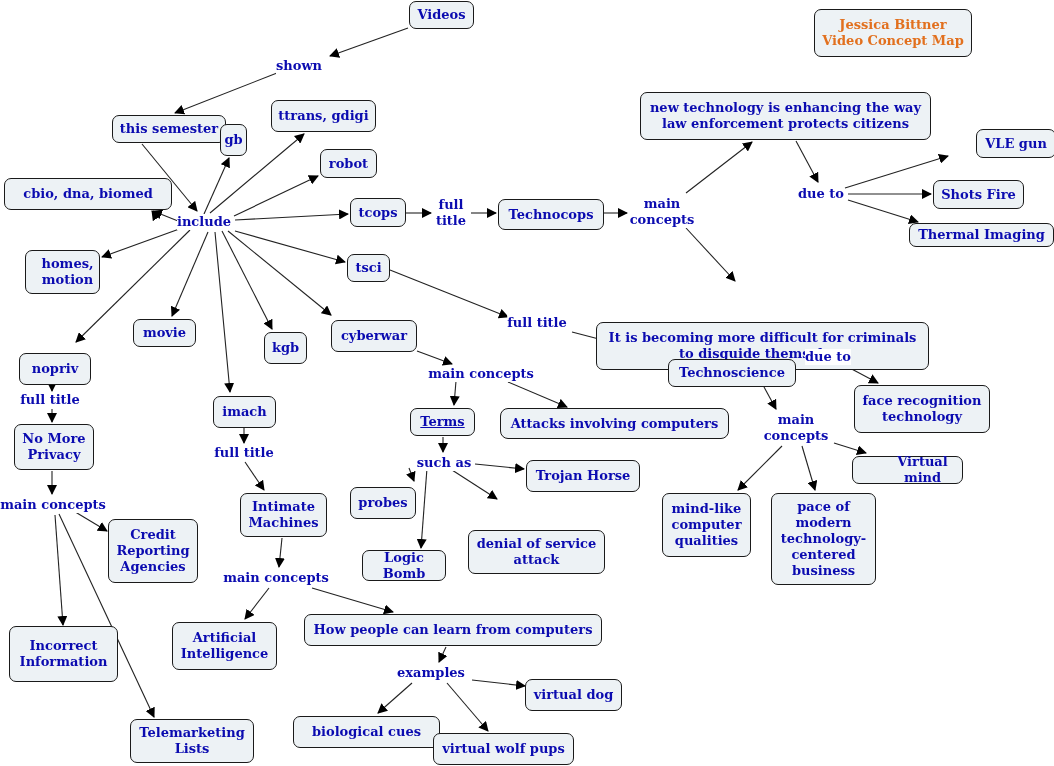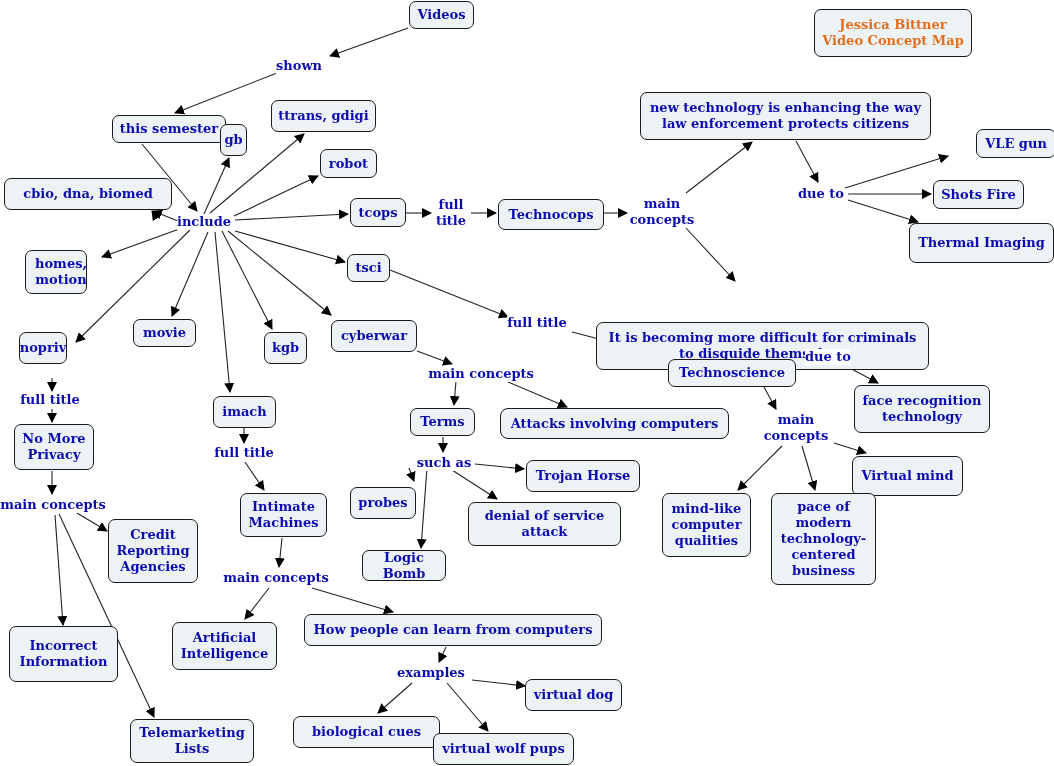--- a/index.html
+++ b/index.html
@@ -88,63 +88,63 @@
 </div>
 
 <div class="node" style="left:409px;top:1px;width:65px;height:28px;">Videos</div>
 <div class="node" style="left:72px;top:115px;width:114px;height:28px;margin-left:40px;">this semester</div>
 <div class="node" style="left:220px;top:124px;width:27px;height:32px;">gb</div>
 <div class="node" style="left:271px;top:100px;width:105px;height:32px;">ttrans, gdigi</div>
 <div class="node" style="left:320px;top:149px;width:57px;height:29px;">robot</div>
 <div class="node" style="left:4px;top:178px;width:168px;height:32px;">cbio, dna, biomed</div>
 <div class="node" style="left:350px;top:198px;width:56px;height:29px;">tcops</div>
 <div class="node" style="left:498px;top:199px;width:106px;height:31px;">Technocops</div>
-<div class="node" style="left:25px;top:250px;width:62px;height:44px;padding-left:16px;">homes,
+<div class="node" style="left:25px;top:250px;width:75px;height:44px;padding-left:16px;">homes,
 motion</div>
 <div class="node" style="left:347px;top:254px;width:43px;height:28px;">tsci</div>
 <div class="node" style="left:133px;top:319px;width:63px;height:28px;">movie</div>
 <div class="node" style="left:264px;top:332px;width:43px;height:32px;">kgb</div>
 <div class="node" style="left:331px;top:320px;width:86px;height:32px;">cyberwar</div>
-<div class="node" style="left:19px;top:332px;width:48px;height:32px;">nopriv</div>
+<div class="node" style="left:19px;top:353px;width:72px;height:32px;">nopriv</div>
 <div class="node" style="left:14px;top:424px;width:80px;height:46px;">No More
 Privacy</div>
 <div class="node" style="left:108px;top:519px;width:90px;height:64px;">Credit
 Reporting
 Agencies</div>
 <div class="node" style="left:9px;top:626px;width:109px;height:56px;">Incorrect
 Information</div>
 <div class="node" style="left:130px;top:719px;width:124px;height:44px;">Telemarketing
 Lists</div>
 <div class="node" style="left:213px;top:396px;width:63px;height:32px;">imach</div>
 <div class="node" style="left:240px;top:493px;width:87px;height:44px;">Intimate
 Machines</div>
 <div class="node" style="left:172px;top:622px;width:105px;height:48px;">Artificial
 Intelligence</div>
 <div class="node" style="left:304px;top:614px;width:298px;height:32px;">How people can learn from computers</div>
 <div class="node" style="left:525px;top:679px;width:97px;height:32px;">virtual dog</div>
 <div class="node" style="left:293px;top:716px;width:147px;height:32px;text-align:right;">biological cues</div>
 <div class="node" style="left:433px;top:733px;width:141px;height:32px;">virtual wolf pups</div>
-<div class="node" style="left:410px;top:408px;width:65px;height:28px;">Terms</div>
+<div class="node" style="left:410px;top:408px;width:65px;height:28px;text-decoration:underline;">Terms</div>
 <div class="node" style="left:500px;top:408px;width:229px;height:31px;border-radius:8px;">Attacks involving computers</div>
 <div class="node" style="left:526px;top:460px;width:114px;height:32px;">Trojan Horse</div>
 <div class="node" style="left:350px;top:487px;width:66px;height:32px;">probes</div>
-<div class="node" style="left:468px;top:502px;width:153px;height:44px;">denial of service
+<div class="node" style="left:468px;top:530px;width:137px;height:44px;">denial of service
 attack</div>
 <div class="node" style="left:362px;top:550px;width:84px;height:31px;">Logic Bomb</div>
 <div class="node" style="left:640px;top:92px;width:291px;height:48px;">new technology is enhancing the way
 law enforcement protects citizens</div>
 <div class="node" style="left:976px;top:129px;width:80px;height:29px;">VLE gun</div>
 <div class="node" style="left:933px;top:180px;width:91px;height:29px;">Shots Fire</div>
-<div class="node" style="left:909px;top:223px;width:145px;height:40px;">Thermal Imaging</div>
+<div class="node" style="left:909px;top:223px;width:145px;height:24px;">Thermal Imaging</div>
 <div class="node" style="left:596px;top:282px;width:333px;height:48px;margin-top:40px;">It is becoming more difficult for criminals
 to disguide themselves</div>
 <div class="node" style="left:854px;top:385px;width:136px;height:48px;">face recognition
 technology</div>
 <div class="node" style="left:668px;top:359px;width:128px;height:28px;">Technoscience</div>
-<div class="node" style="left:852px;top:456px;width:111px;height:40px;">Virtual mind</div>
+<div class="node" style="left:852px;top:456px;width:111px;height:28px;padding-left:36px;">Virtual mind</div>
 <div class="node" style="left:662px;top:493px;width:89px;height:64px;">mind-like
 computer
 qualities</div>
 <div class="node" style="left:771px;top:493px;width:105px;height:92px;">pace of
 modern
 technology-
 centered
 business</div>
 
 <div class="link" style="left:299px;top:66px;">shown</div>

